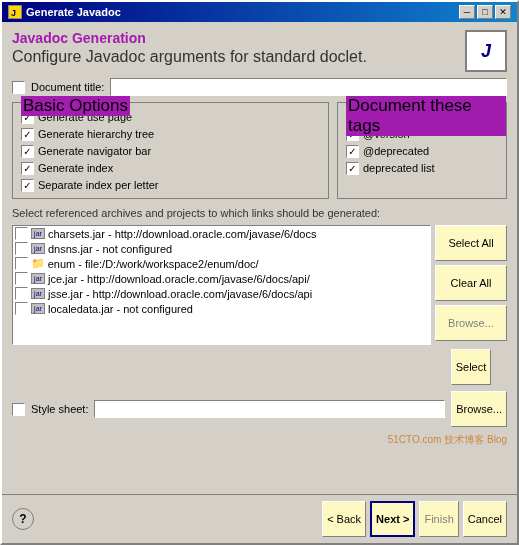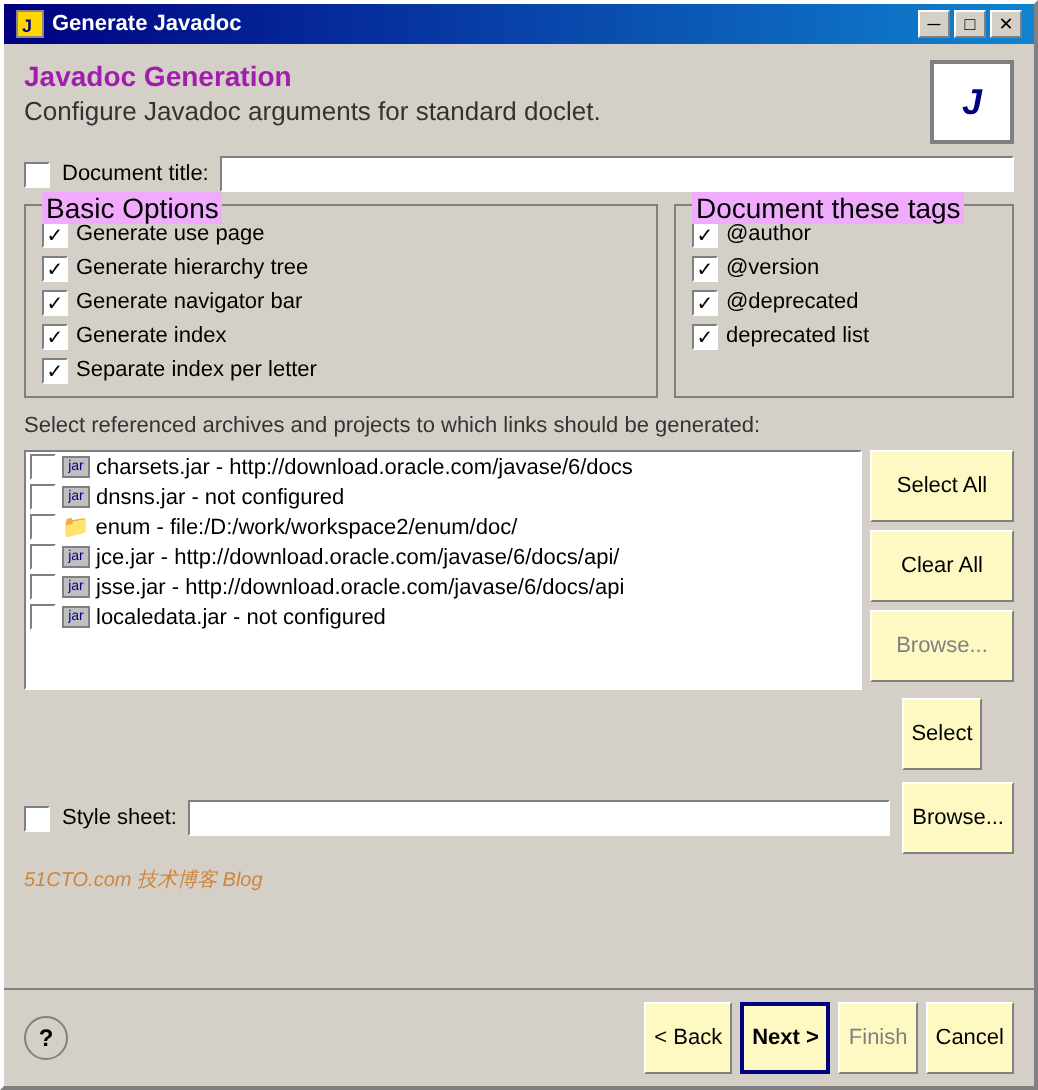--- a/index.html
+++ b/index.html
@@ -84,21 +84,21 @@
     .page-title-section {
       flex: 1;
     }
     .page-title {
       font-size: 14px;
       font-weight: bold;
       color: #a21caf;
       margin-bottom: 2px;
     }
     .page-subtitle {
-      font-size: 13px;
+      font-size: 16px;
       color: #333;
     }
     .javadoc-logo {
       width: 42px;
       height: 42px;
       border: 2px solid #808080;
       background: white;
       display: flex;
       align-items: center;
       justify-content: center;
@@ -150,23 +150,23 @@
     }
     .group-box {
       border: 1px solid #808080;
       padding: 4px 8px 6px 8px;
       position: relative;
     }
     .group-box-title {
       position: absolute;
       top: -7px;
       left: 8px;
-      background: #f0abfc;
+      background: #a21caf;
       padding: 0 2px;
-      font-size: 14px;
+      font-size: 17px;
       font-weight: normal;
     }
     .basic-options {
       flex: 1;
     }
     .doc-tags {
       flex: 0 0 170px;
     }
     .option-item {
       display: flex;
@@ -262,25 +262,24 @@
       border: 1px solid;
       border-top-color: #808080;
       border-left-color: #808080;
       border-right-color: #ffffff;
       border-bottom-color: #ffffff;
       background: white;
       padding: 0 2px;
       font-size: 11px;
     }
     .watermark {
-      text-align: left;
+      text-align: right;
       color: #cc6600;
       font-size: 10px;
       opacity: 0.7;
-      font-style: italic;
     }
     .bottom-bar {
       border-top: 1px solid #808080;
       padding: 6px 10px;
       display: flex;
       align-items: center;
       justify-content: space-between;
     }
     .bottom-nav {
       display: flex;

